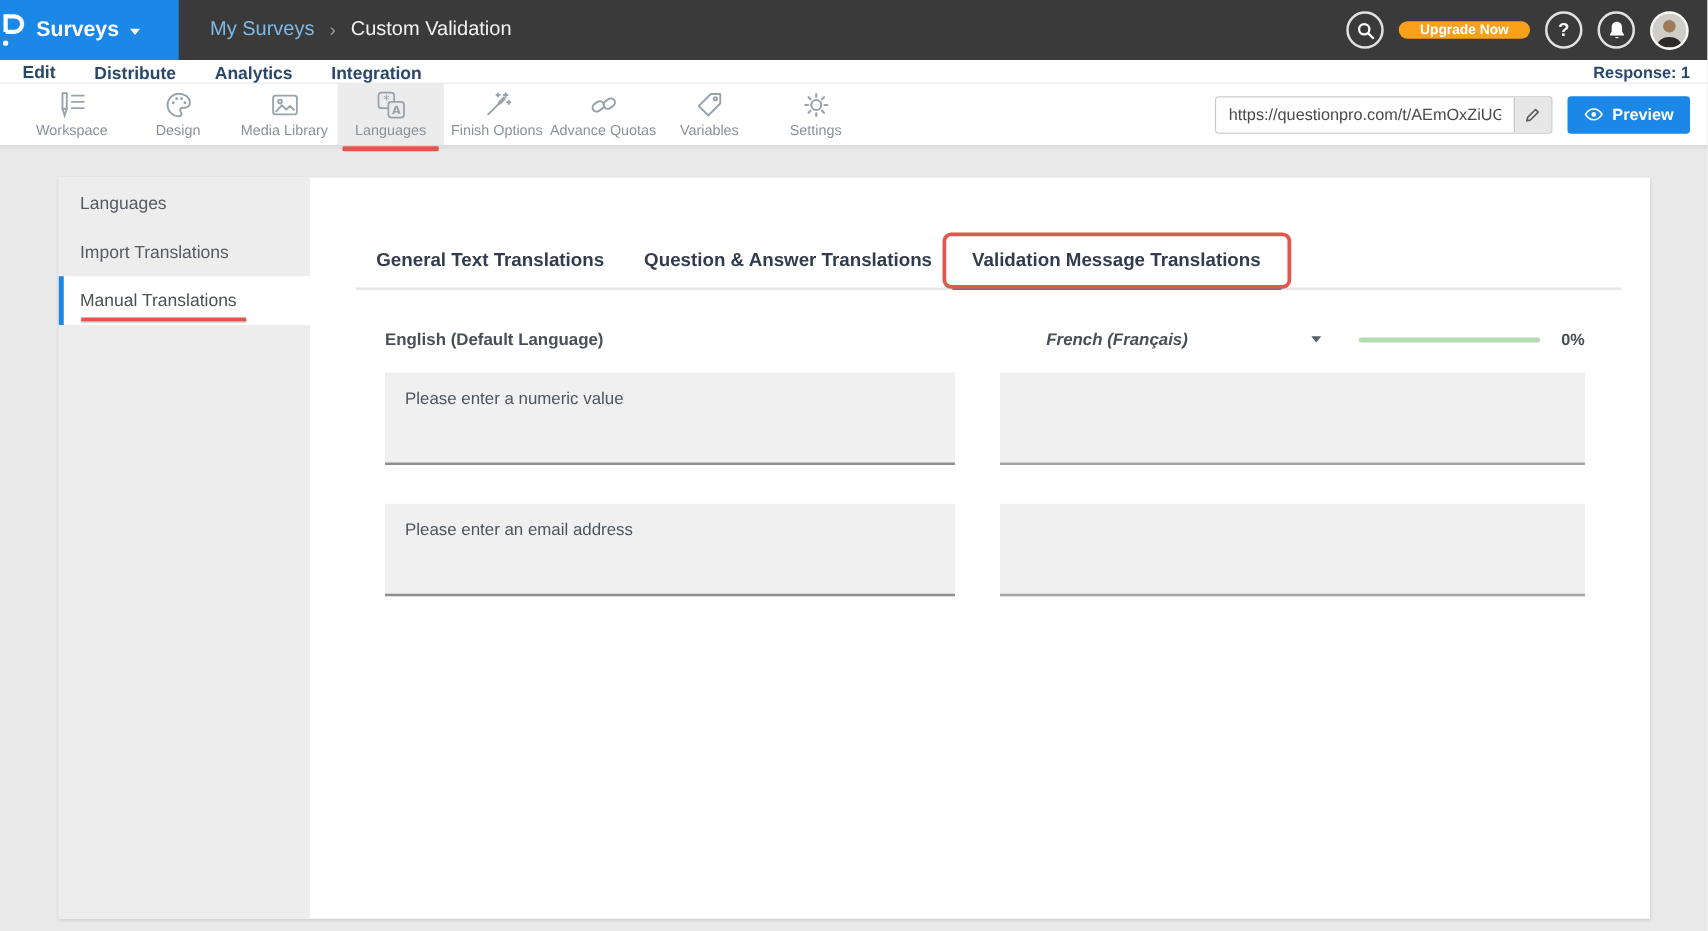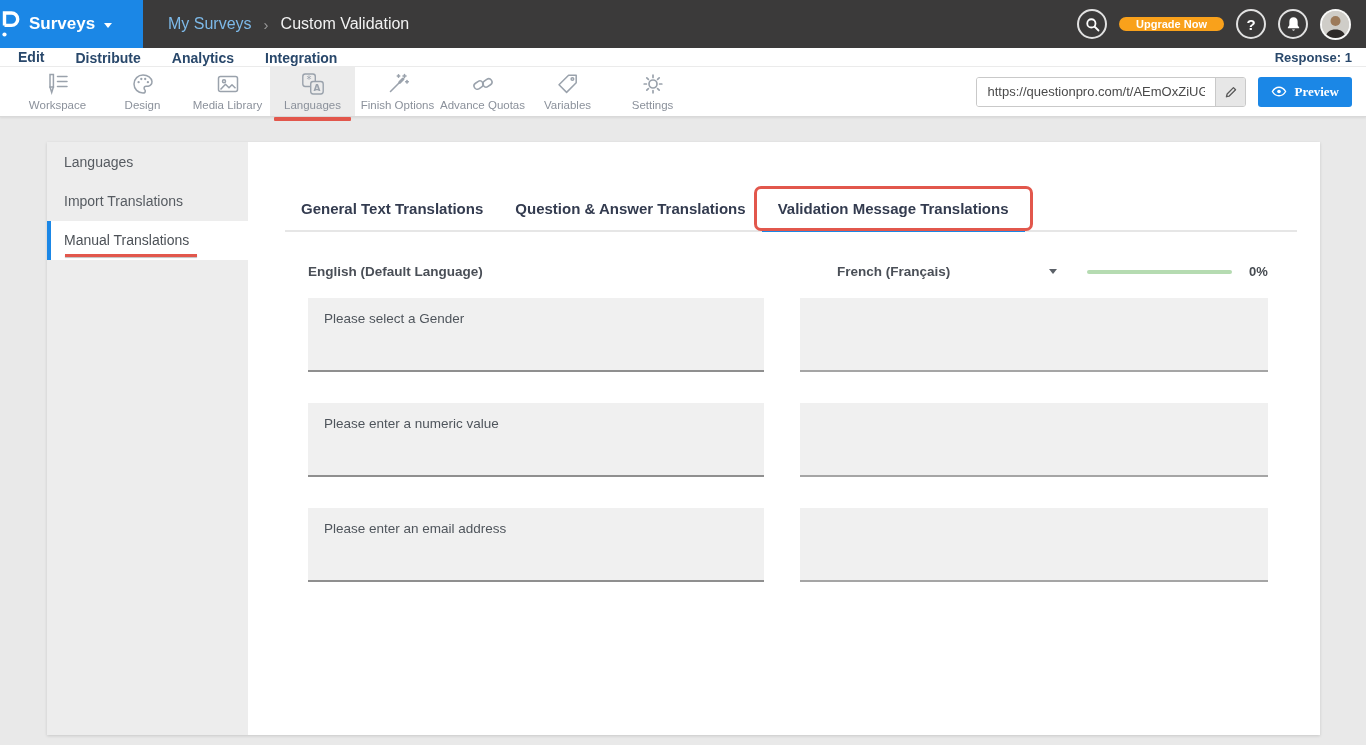--- a/index.html
+++ b/index.html
@@ -47,21 +47,21 @@
     background:#e2574c; border-radius:1px; z-index:5; }
   .toolbar-right { margin-left:auto; display:flex; align-items:center; margin-right:14px; gap:12px; }
   .url-group { display:flex; height:30px; border:1px solid #c9c9c9; border-radius:3px; overflow:hidden;
     background:#fff; }
   .url-input { width:238px; border:none; outline:none; padding:0 10px; font-size:13px; color:#4a4a4a;
     font-family:inherit; }
   .url-edit { width:30px; background:#e7e7e7; border-left:1px solid #c9c9c9; display:flex;
     align-items:center; justify-content:center; cursor:pointer; }
   .preview-btn { height:30px; border:none; border-radius:3px; background:#1b87e6; color:#fff;
     font-size:13px; font-weight:700; padding:0 13px; display:flex; align-items:center; gap:7px;
-    cursor:pointer; font-family:Liberation Serif, serif; }
+    cursor:pointer; font-family:Liberation Sans, sans-serif; }
 
   
   .panel { width:1273px; height:593px; margin:25px 0 0 47px; background:#fff;
     box-shadow:0 1px 3px rgba(0,0,0,.14); display:flex; }
   .side { width:201px; background:#ededed; flex-shrink:0; padding-top:1px; }
   .side-item { height:39px; line-height:39px; padding-left:17px; font-size:14px; color:#565b61;
     cursor:pointer; position:relative; }
   .side-item.active { background:#fff; border-left:4px solid #1b87e6; padding-left:13px; color:#4c5157; }
   .side-annotation { position:absolute; left:14px; bottom:3px; width:132px; height:3px;
     background:#e2574c; box-shadow:0 1px 1px rgba(0,0,0,.25); }
@@ -71,21 +71,21 @@
   .tab { padding:10px 16px 12px; font-size:15px; font-weight:600; color:#333b4f; cursor:pointer;
     margin-bottom:-2px; position:relative; white-space:nowrap; }
   .tab.active { border-bottom:3px solid #1b87e6; }
   .tab-annotation { position:absolute; left:-8px; right:-8px; top:-4px; bottom:-2px;
     border:3px solid #e2574c; border-radius:7px; pointer-events:none; }
 
   .lang-header { margin:32px 62px 16px 60px; display:flex; gap:56px; align-items:center; }
   .lang-col-left { width:456px; flex-shrink:0; font-size:13.5px; font-weight:600; color:#4a4f57; }
   .lang-col-right { flex:1; display:flex; align-items:center; }
   .target-select { display:flex; align-items:center; cursor:pointer; width:237px; padding-left:17px; }
-  .target-label { font-size:13.5px; font-weight:600; color:#4a4f57; }
+  .target-label { font-size:13.5px; font-weight:600; color:#4a4f57;font-style:italic; }
   .target-select .caret { color:#5b6168; margin-left:auto; }
   .progress-track { width:145px; height:4px; border-radius:2px; background:#b5dbb1; margin-left:30px;
     overflow:hidden; }
   .progress-fill { height:100%; width:0%; background:#5cb85c; }
   .progress-pct { margin-left:17px; font-size:13px; font-weight:600; color:#474c52; }
 
   .rows { margin:19px 62px 0 60px; }
   .trow { display:flex; gap:36px; margin-bottom:31px; }
   .src-box { width:456px; flex-shrink:0; height:74px; background:#f0f0f0;
     border-bottom:2px solid #8f8f8f; padding:13px 16px; font-size:13.5px; color:#4f555c; }
@@ -281,24 +281,20 @@
         </div>
         <div class="progress-track">
           <div class="progress-fill"></div>
         </div>
         <span class="progress-pct">0%</span>
       </div>
     </div>
 
     <div class="rows">
       <div class="trow">
-        <div class="src-box">Please select a Gender</div>
-        <textarea class="dst-box" style=""></textarea>
-      </div>
-      <div class="trow">
         <div class="src-box">Please enter a numeric value</div>
         <textarea class="dst-box" style=""></textarea>
       </div>
       <div class="trow">
         <div class="src-box">Please enter an email address</div>
         <textarea class="dst-box" style=""></textarea>
       </div>
     </div>
 
   </div>

